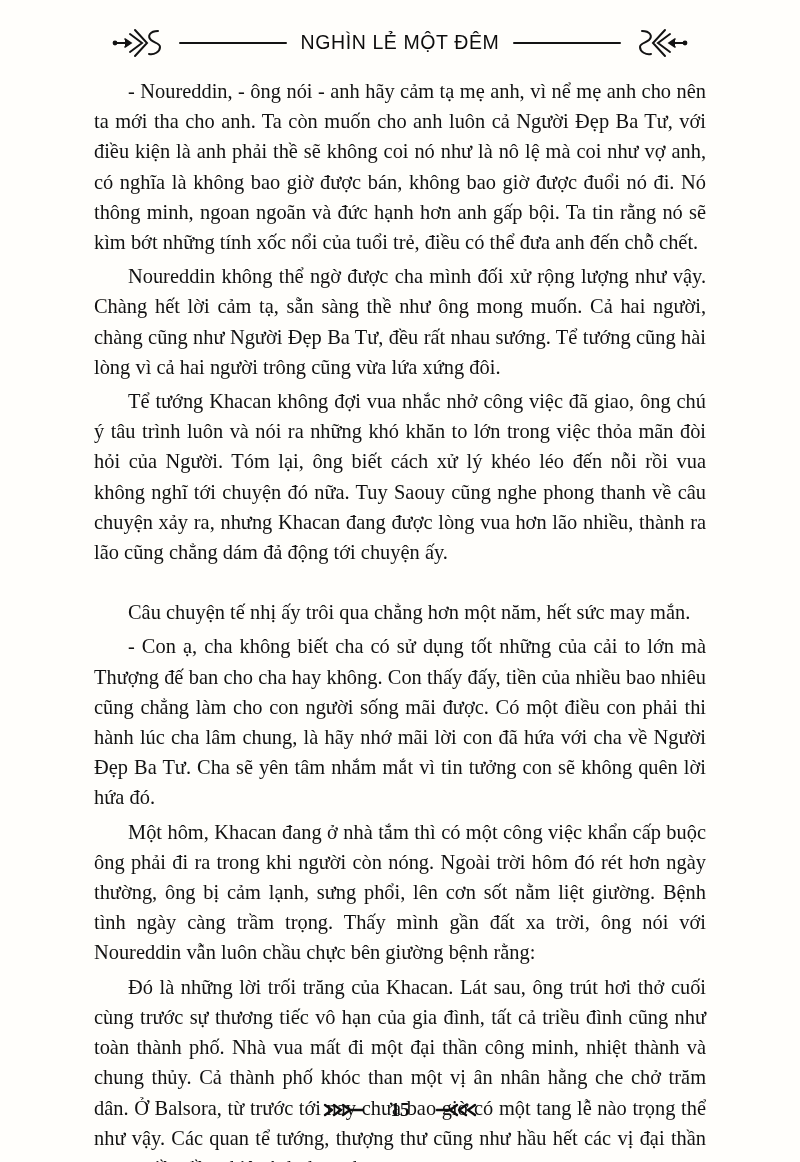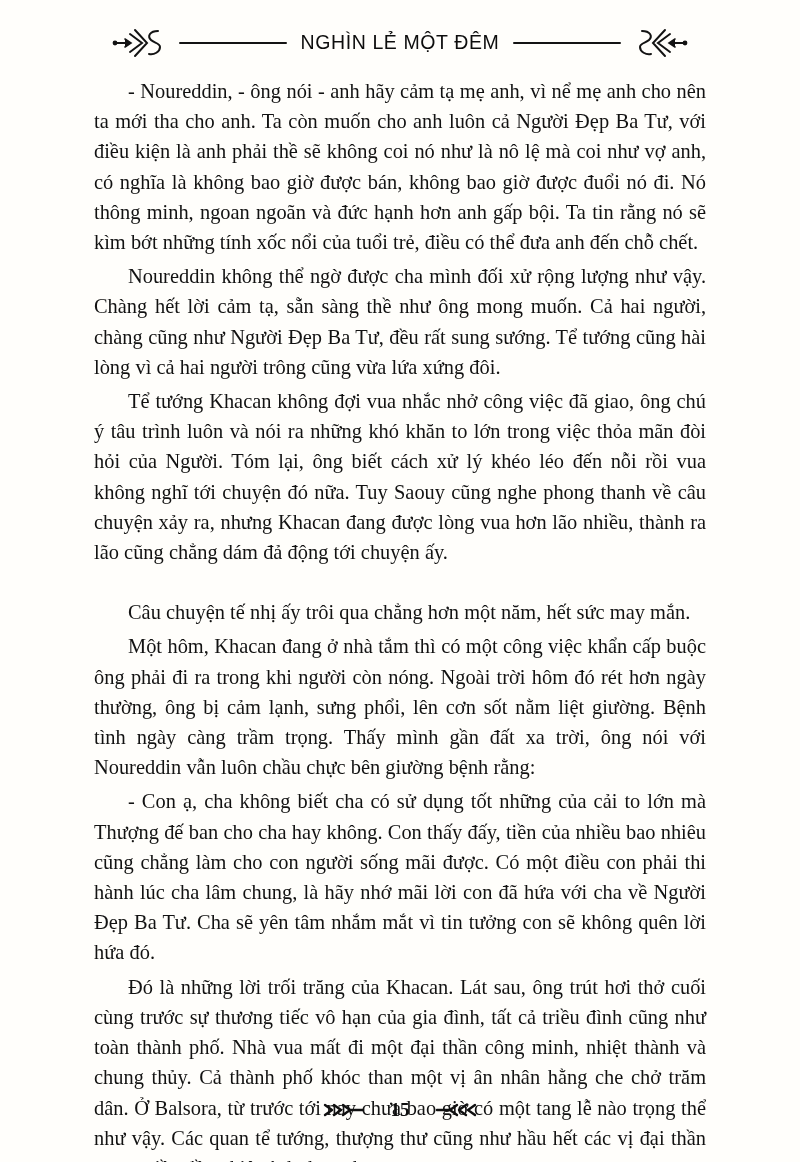--- a/index.html
+++ b/index.html
@@ -145,25 +145,25 @@
         <path d="M34 5 L22 18 L34 31"></path>
         <path d="M11 6 C19 6 22 11 18 15 C15 18 9 18 9 22 C9 27 15 30 20 29"></path>
       </g>
       <circle cx="54" cy="18" r="2.4" fill="#131313"></circle>
     </svg>
 
   </div>
 
   <div class="body-col">
     <p class="para">- Noureddin, - ông nói - anh hãy cảm tạ mẹ anh, vì nể mẹ anh cho nên ta mới tha cho anh. Ta còn muốn cho anh luôn cả Người Đẹp Ba Tư, với điều kiện là anh phải thề sẽ không coi nó như là nô lệ mà coi như vợ anh, có nghĩa là không bao giờ được bán, không bao giờ được đuổi nó đi. Nó thông minh, ngoan ngoãn và đức hạnh hơn anh gấp bội. Ta tin rằng nó sẽ kìm bớt những tính xốc nổi của tuổi trẻ, điều có thể đưa anh đến chỗ chết.</p>
-    <p class="para">Noureddin không thể ngờ được cha mình đối xử rộng lượng như vậy. Chàng hết lời cảm tạ, sẵn sàng thề như ông mong muốn. Cả hai người, chàng cũng như Người Đẹp Ba Tư, đều rất sung sướng. Tể tướng cũng hài lòng vì cả hai người trông cũng vừa lứa xứng đôi.</p>
+    <p class="para">Noureddin không thể ngờ được cha mình đối xử rộng lượng như vậy. Chàng hết lời cảm tạ, sẵn sàng thề như ông mong muốn. Cả hai người, chàng cũng như Người Đẹp Ba Tư, đều rất nhau sướng. Tể tướng cũng hài lòng vì cả hai người trông cũng vừa lứa xứng đôi.</p>
     <p class="para">Tể tướng Khacan không đợi vua nhắc nhở công việc đã giao, ông chú ý tâu trình luôn và nói ra những khó khăn to lớn trong việc thỏa mãn đòi hỏi của Người. Tóm lại, ông biết cách xử lý khéo léo đến nỗi rồi vua không nghĩ tới chuyện đó nữa. Tuy Saouy cũng nghe phong thanh về câu chuyện xảy ra, nhưng Khacan đang được lòng vua hơn lão nhiều, thành ra lão cũng chẳng dám đả động tới chuyện ấy.</p>
     <p class="para gap-before">Câu chuyện tế nhị ấy trôi qua chẳng hơn một năm, hết sức may mắn.</p>
+    <p class="para">- Con ạ, cha không biết cha có sử dụng tốt những của cải to lớn mà Thượng đế ban cho cha hay không. Con thấy đấy, tiền của nhiều bao nhiêu cũng chẳng làm cho con người sống mãi được. Có một điều con phải thi hành lúc cha lâm chung, là hãy nhớ mãi lời con đã hứa với cha về Người Đẹp Ba Tư. Cha sẽ yên tâm nhắm mắt vì tin tưởng con sẽ không quên lời hứa đó.</p>
     <p class="para">Một hôm, Khacan đang ở nhà tắm thì có một công việc khẩn cấp buộc ông phải đi ra trong khi người còn nóng. Ngoài trời hôm đó rét hơn ngày thường, ông bị cảm lạnh, sưng phổi, lên cơn sốt nằm liệt giường. Bệnh tình ngày càng trầm trọng. Thấy mình gần đất xa trời, ông nói với Noureddin vẫn luôn chầu chực bên giường bệnh rằng:</p>
-    <p class="para">- Con ạ, cha không biết cha có sử dụng tốt những của cải to lớn mà Thượng đế ban cho cha hay không. Con thấy đấy, tiền của nhiều bao nhiêu cũng chẳng làm cho con người sống mãi được. Có một điều con phải thi hành lúc cha lâm chung, là hãy nhớ mãi lời con đã hứa với cha về Người Đẹp Ba Tư. Cha sẽ yên tâm nhắm mắt vì tin tưởng con sẽ không quên lời hứa đó.</p>
     <p class="para">Đó là những lời trối trăng của Khacan. Lát sau, ông trút hơi thở cuối cùng trước sự thương tiếc vô hạn của gia đình, tất cả triều đình cũng như toàn thành phố. Nhà vua mất đi một đại thần công minh, nhiệt thành và chung thủy. Cả thành phố khóc than một vị ân nhân hằng che chở trăm dân. Ở Balsora, từ trước tới nay chưa bao giờ có một tang lễ nào trọng thể như vậy. Các quan tể tướng, thượng thư cũng như hầu hết các vị đại thần trong triều đều nhiệt tình thay nhau</p>
   </div>
 
   <div class="folio">
 
     <svg class="folio-wing" viewBox="0 0 46 20" aria-hidden="true">
       <g fill="none" stroke="#101010" stroke-width="2.4" stroke-linecap="round" stroke-linejoin="round">
         <path d="M4 5 L11 10 L4 15"></path>
         <path d="M13 5 L20 10 L13 15"></path>
         <path d="M22 5 L29 10 L22 15"></path>

